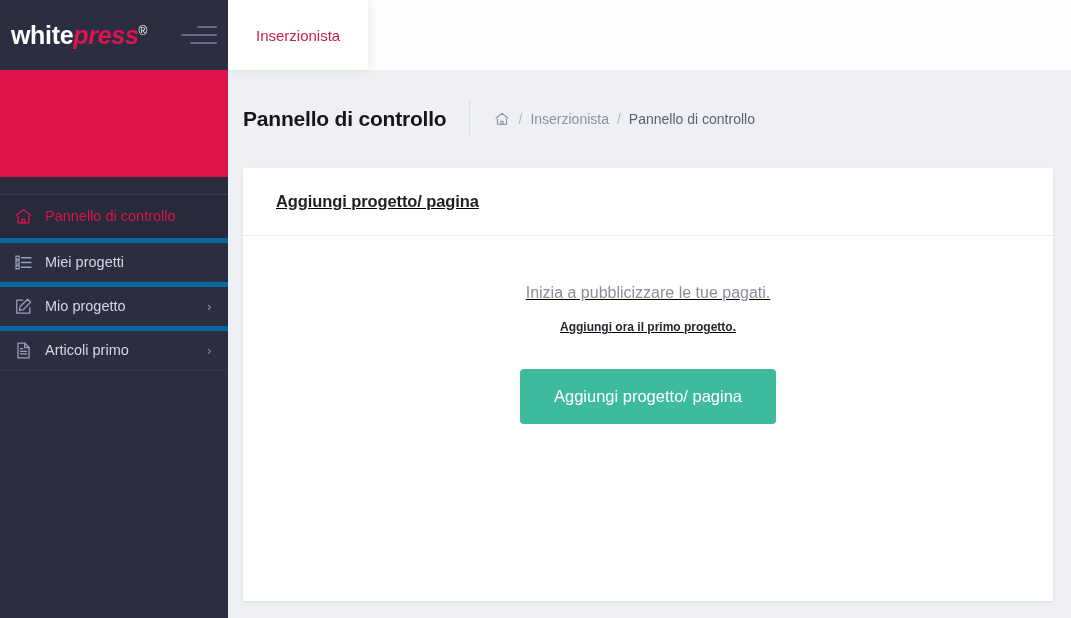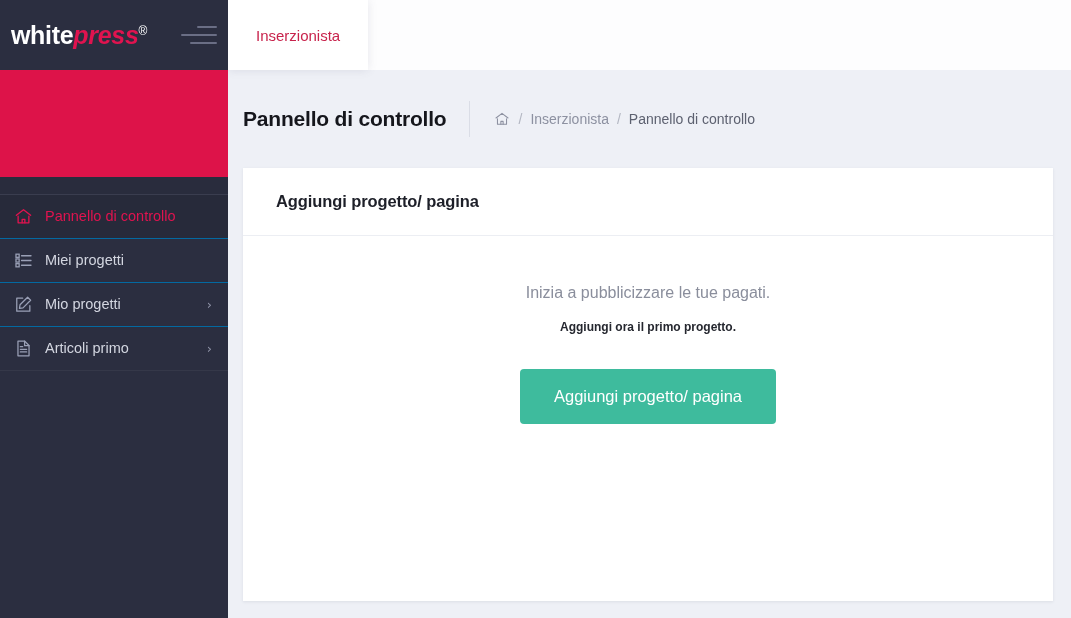--- a/index.html
+++ b/index.html
@@ -90,21 +90,21 @@
     background: #2b2e40;
   }
 
   .nav-item {
     position: relative;
     display: flex;
     align-items: center;
     height: 45px;
     padding: 0 16px 0 12px;
     border-bottom: 1px solid #353849;
-    border-top: 1px solid #0369a1;
+    border-top: 5px solid #0369a1;
     margin-top: -1px;
     color: #d3d6e0;
     font-size: 14.5px;
     cursor: pointer;
     background: #2b2e40;
   }
   .nav-item:first-child { border-top: 1px solid #3a3d4f; }
   .nav-item.active {
     background: #272a3a;
     color: #e0134f;
@@ -201,20 +201,21 @@
   .home-ico { display: flex; align-items: center; cursor: pointer; }
 
   .card {
     position: absolute;
     left: 15px;
     top: 98px;
     width: 810px;
     height: 433px;
     background: #ffffff;
     box-shadow: 0 1px 3px rgba(60,64,90,0.10);
+    text-decoration: underline;
   }
   .card-head {
     height: 68px;
     display: flex;
     align-items: center;
     padding-left: 33px;
     border-bottom: 1px solid #eceef3;
   }
   .card-title {
     font-size: 16.5px;
@@ -299,21 +300,21 @@
         <span class="nav-label">Miei progetti</span>
       </div>
 
       <div class="nav-item">
         <span class="nav-ico">
           <svg width="19" height="19" viewBox="0 0 24 24" fill="none" stroke="#9aa0b6" stroke-width="1.6" stroke-linecap="round" stroke-linejoin="round">
             <path d="M20 13.5V20.5H3.5V4H11"></path>
             <path d="M17.2 2.8 21 6.6 11.4 16.2l-4.5.7.7-4.5z"></path>
           </svg>
         </span>
-        <span class="nav-label">Mio progetti</span>
+        <span class="nav-label">Mio progetto</span>
         <span class="nav-caret">›</span>
       </div>
 
       <div class="nav-item">
         <span class="nav-ico">
           <svg width="19" height="19" viewBox="0 0 24 24" fill="none" stroke="#9aa0b6" stroke-width="1.6" stroke-linecap="round" stroke-linejoin="round">
             <path d="M5 2.8h8.6L19 8.2V21.2H5z"></path>
             <path d="M13.4 2.8v5.6H19"></path>
             <path d="M8 13h8M8 16.3h8M8 9.7h3"></path>
           </svg>

